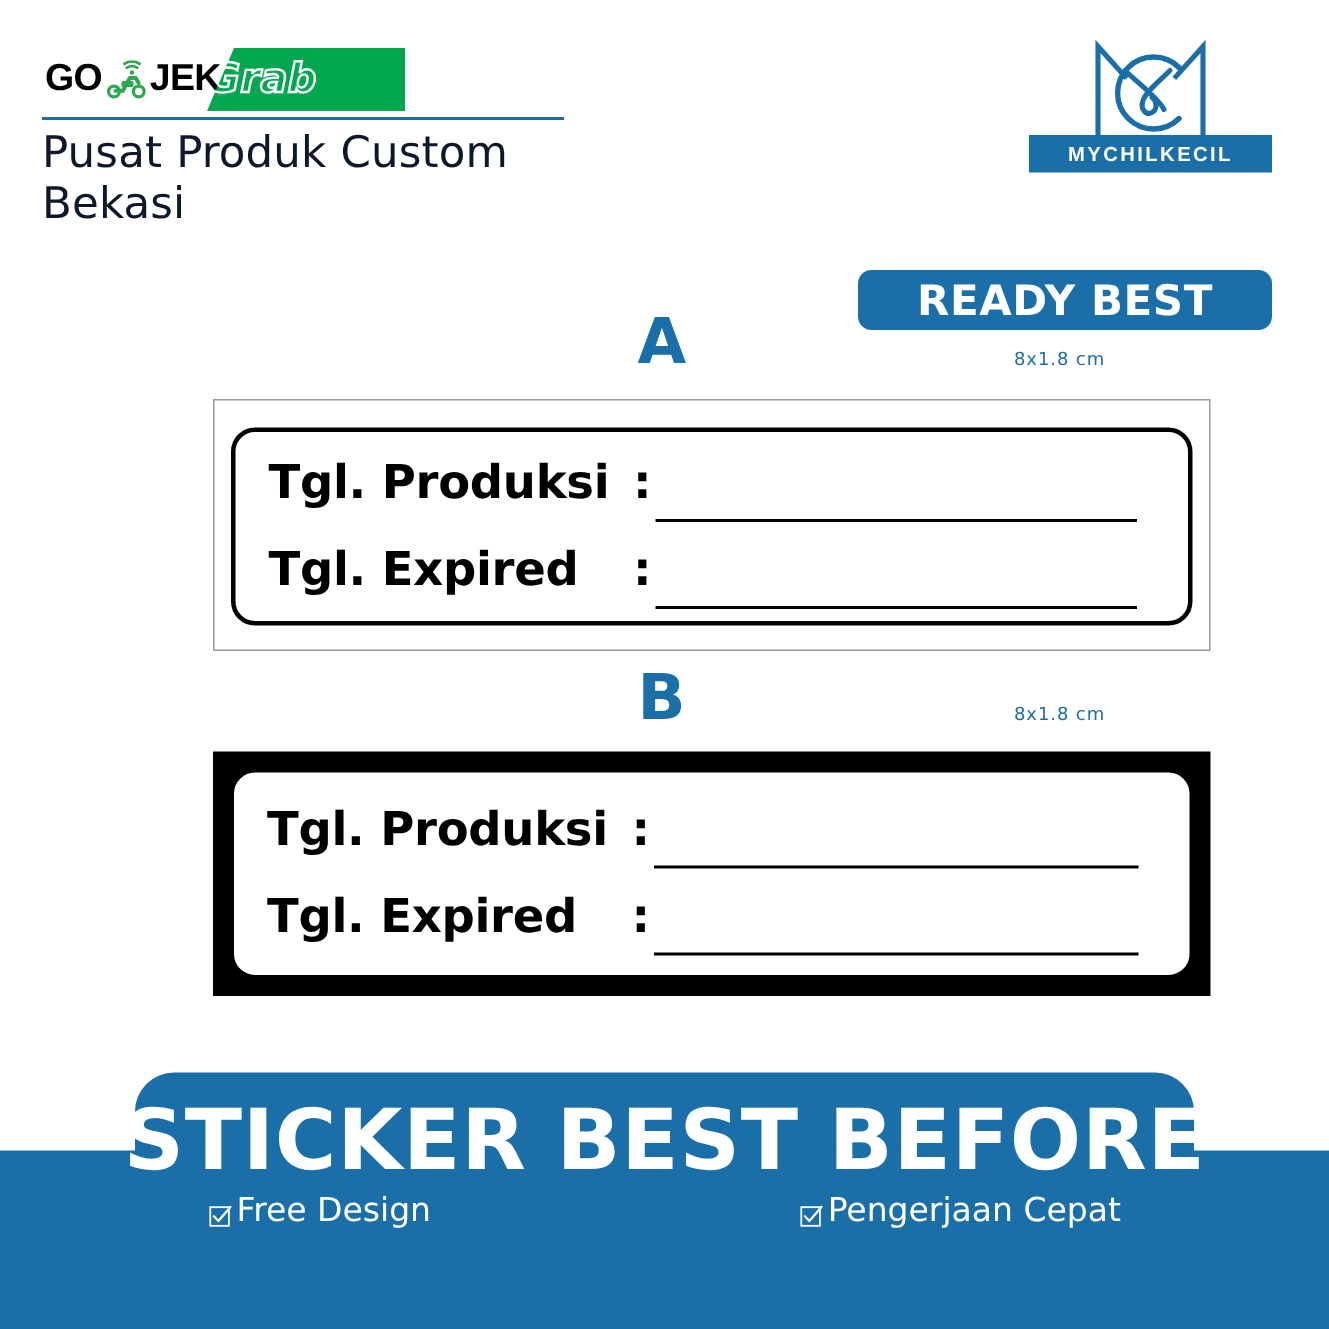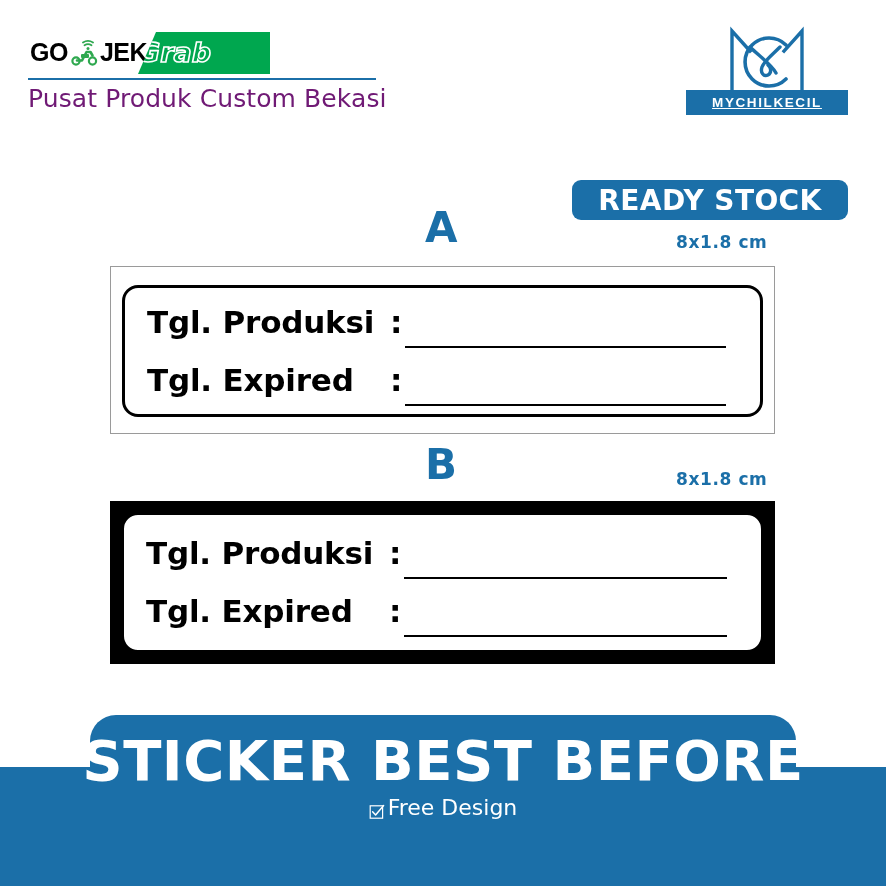--- a/index.html
+++ b/index.html
@@ -42,71 +42,70 @@
     transform:translateY(-1px);
   }
 
   .blue-rule {
     position:absolute; left:0; top:46px; width:348px;
     border-top:2px solid #1B6FA8;
     height:2px;
   }
   .tagline {
     position:absolute; left:0px; top:52px;
-    font-size:25px; color:#701a75; font-weight:400;
+    font-size:29px; color:#0f172a; font-weight:400;
     letter-spacing:0.1px;
     font-family:"DejaVu Sans", sans-serif;
   }
 
   
   #brand-logo {
     position:absolute; right:38px; top:25px;
     width:162px; height:90px;
   }
   #brand-mark { position:absolute; left:38px; top:0; width:86px; height:66px; }
   #brand-name-bar {
     position:absolute; left:0; bottom:0; width:162px; height:25px;
     background:#1B6FA8; color:#ffffff;
     display:flex; align-items:center; justify-content:center;
     font-size:13.5px; font-weight:700; letter-spacing:1.6px;
     font-family:"Liberation Sans", sans-serif;
-    text-decoration:underline;
   }
 
   
   #ready-stock-badge {
     position:absolute; left:572px; top:180px;
     width:276px; height:40px;
     background:#1B6FA8; border-radius:9px;
     display:flex; align-items:center; justify-content:center;
     color:#ffffff; font-size:28px; font-weight:700;
     letter-spacing:0.4px;
     font-family:"DejaVu Sans", sans-serif;
   }
 
   .size-label {
     position:absolute;
-    font-size:17px; font-weight:700; color:#1B6FA8;
+    font-size:12px; font-weight:400; color:#1B6FA8;
     letter-spacing:0.6px;
     font-family:"DejaVu Sans", sans-serif;
   }
   #size-a { left:676px; top:232px; }
   #size-b { left:676px; top:469px; }
 
   .variant-letter {
     position:absolute;
     font-size:42px; font-weight:700; color:#1B6FA8;
     font-family:"DejaVu Sans", sans-serif;
     line-height:1;
   }
   #variant-a { left:425px; top:207px; }
   #variant-b { left:425px; top:444px; }
 
   
-  .sticker { position:absolute; background:#ffffff; }
+  .sticker { position:absolute; background:#ffffff;margin-left:32px; }
 
   #sticker-a {
     left:110px; top:266px; width:665px; height:168px;
     border:1.5px solid #9a9a9a;
   }
   #sticker-a .inner {
     position:absolute; left:11px; top:18px;
     width:641px; height:132px;
     border:3.2px solid #000000; border-radius:16px;
     background:#ffffff;
@@ -215,21 +214,21 @@
     <svg viewBox="0 0 86 66" width="86" height="66" aria-hidden="true">
       <path d="M8 64 V6 L26 26 M78 64 V6 L60 26" stroke="#1B6FA8" stroke-width="3.4" fill="none" stroke-linecap="square" stroke-linejoin="miter"></path>
       <path d="M62 20 A24 24 0 1 0 62 54" stroke="#1B6FA8" stroke-width="3.6" fill="none" stroke-linecap="round"></path>
       <path d="M26 22 C34 30 48 40 52 48" stroke="#1B6FA8" stroke-width="3.4" fill="none" stroke-linecap="round"></path>
       <path d="M56 22 C48 30 40 36 38 42 C36 48 40 52 44 50 C48 48 47 42 44 40" stroke="#1B6FA8" stroke-width="3.4" fill="none" stroke-linecap="round" stroke-linejoin="round"></path>
     </svg>
   </div>
   <div id="brand-name-bar">MYCHILKECIL</div>
 </div>
 
-<div id="ready-stock-badge">READY STOCK</div>
+<div id="ready-stock-badge">READY BEST</div>
 
 <div class="variant-letter" id="variant-a">A</div>
 <div class="size-label" id="size-a">8x1.8 cm</div>
 
 <div class="sticker" id="sticker-a">
   <div class="inner">
     <div class="field-rows">
       <div class="field-row row-1">
         <span class="label">Tgl. Produksi</span>
         <span class="colon">:</span>
@@ -273,16 +272,25 @@
     <div class="feature">
       <span class="check-icon">
         <svg viewBox="0 0 16 16" width="16" height="16" aria-hidden="true">
           <rect x="1.2" y="1.8" width="12.4" height="12.4" fill="none" stroke="#ffffff" stroke-width="1.2"></rect>
           <path d="M3.6 7.8 L6.6 11 L14.6 1.6" fill="none" stroke="#ffffff" stroke-width="1.5" stroke-linecap="round" stroke-linejoin="round"></path>
         </svg>
       </span>
       <span>Free Design</span>
     </div>
 
+    <div class="feature">
+      <span class="check-icon">
+        <svg viewBox="0 0 16 16" width="16" height="16" aria-hidden="true">
+          <rect x="1.2" y="1.8" width="12.4" height="12.4" fill="none" stroke="#ffffff" stroke-width="1.2"></rect>
+          <path d="M3.6 7.8 L6.6 11 L14.6 1.6" fill="none" stroke="#ffffff" stroke-width="1.5" stroke-linecap="round" stroke-linejoin="round"></path>
+        </svg>
+      </span>
+      <span>Pengerjaan Cepat</span>
+    </div>
 
 
   </div>
 </div>
 
 </body></html>

